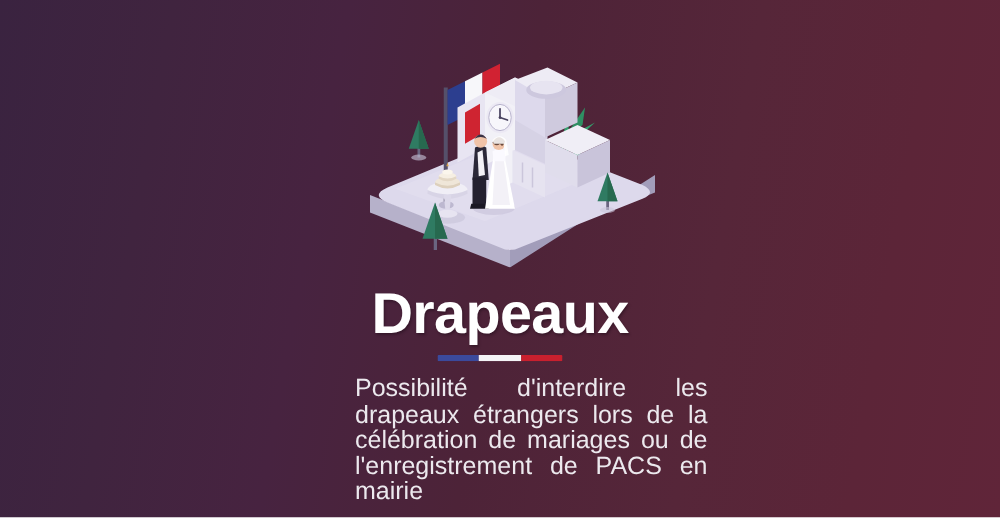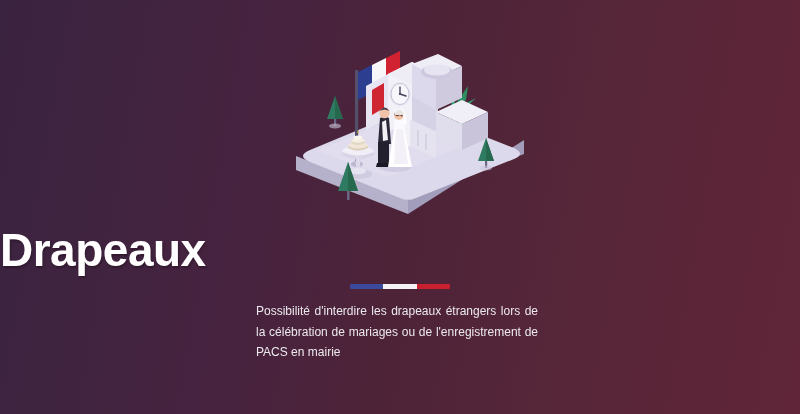--- a/index.html
+++ b/index.html
@@ -29,20 +29,21 @@
     left:292px; top:46px;
     width:236px; height:168px;
   }
   #illustration svg { display:block; width:100%; height:100%; }
 
   
   #title-block {
     position:absolute;
     left:0; top:226px;
     width:800px;
+    text-align:center;
   }
   #page-title {
     font-size:46px;
     font-weight:bold;
     color:#ffffff;
     letter-spacing:-0.5px;
     line-height:1.06;
     text-shadow:1px 2px 2px rgba(30,10,25,0.45);
   }
   #flag-divider {
@@ -53,23 +54,23 @@
     overflow:hidden;
   }
   #flag-divider span { flex:1 1 33.333%; height:100%; display:block; }
   .fd-blue  { background:#3b4a9c; }
   .fd-white { background:#f4f4f6; }
   .fd-red   { background:#c8202e; }
 
   
   #subtitle {
     position:absolute;
-    left:256px; top:301px;
+    left:284px; top:301px;
     width:282px;
-    font-size:12px;
+    font-size:20px;
     line-height:20.5px;
     color:#ece9ee;
     text-align:justify;
     text-justify:inter-word;
   }
 </style>
 </head>
 <body>
 
 <div id="card">

